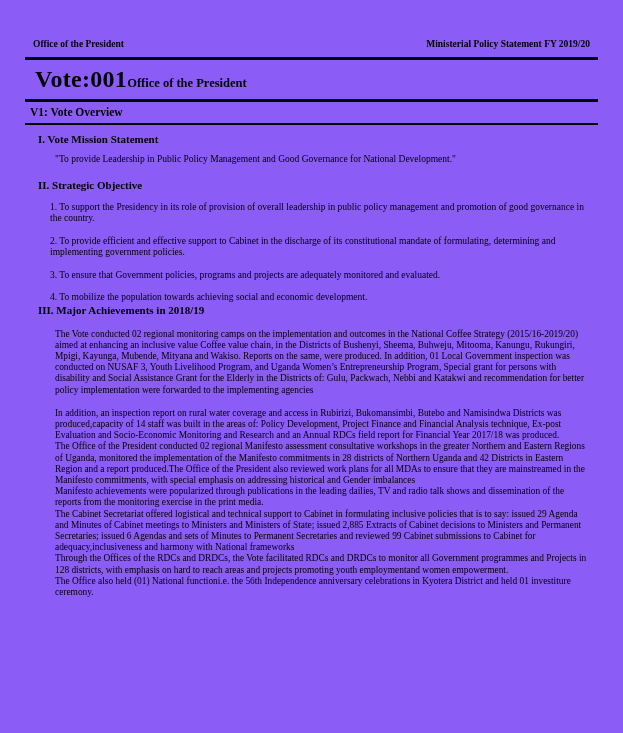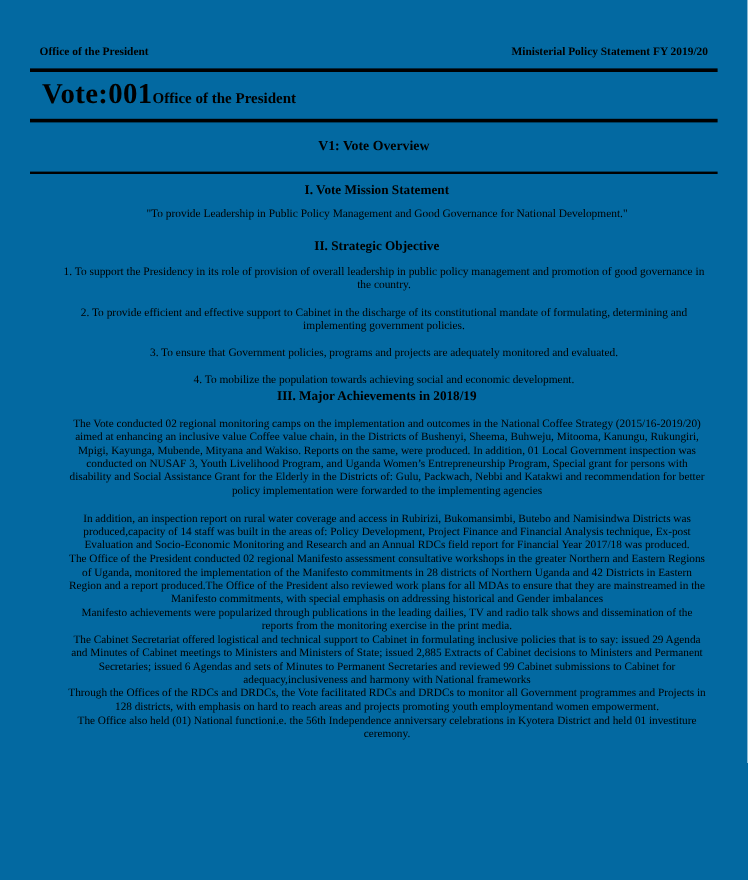--- a/index.html
+++ b/index.html
@@ -1,39 +1,39 @@
 <!DOCTYPE html>
 <html><head>
 <meta charset="utf-8">
 <style>
   * { box-sizing: border-box; }
   html, body { margin: 0; padding: 0; background: #ffffff; }
   .page {
     width: 623px; height: 733px;
-    background: #0369a1; color: #000000;
+    background: #8b5cf6; color: #000000;
     font-family: "Liberation Serif", "DejaVu Serif", serif;
-    overflow: hidden; position: relative; text-align: center;
+    overflow: hidden; position: relative;
   }
   .doc-header {
     margin: 38px 25px 0; padding: 0 8px;
     display: flex; justify-content: space-between;
     font-size: 9.5px; font-weight: bold; line-height: 12px;
   }
   .rule { background: #000000; margin: 0 25px; }
   .rule-1 { height: 3px; margin-top: 7px; }
   .rule-2 { height: 3px; }
   .rule-3 { height: 2px; }
   .vote-row {
     margin: 0 25px; padding: 6px 10px 7px;
     display: flex; align-items: baseline; gap: 0;
   }
   .vote-code { font-size: 24px; font-weight: bold; line-height: 26px; letter-spacing: 0.3px; }
   .vote-name { font-size: 12.5px; font-weight: bold; }
   .section-bar {
-    margin: 0 25px; padding: 14px 5px;
+    margin: 0 25px; padding: 4px 5px;
     font-size: 11.5px; font-weight: bold; line-height: 13px;
   }
   .content { margin: 0 33px 0 38px; font-size: 9.5px; line-height: 11.5px; }
   .heading { font-weight: bold; font-size: 11px; line-height: 12px; margin: 0; }
   .mission-heading { margin-top: 8px; }
   .mission-text { margin: 9px 0 0 17px; }
   .objectives-heading { margin-top: 13px; }
   .objective { margin: 11px 0 0 12px; max-width: 540px; }
   .achievements-heading { }
   .para { margin: 0 0 0 17px; max-width: 537px; font-size: 9.4px; line-height: 11.2px; }

